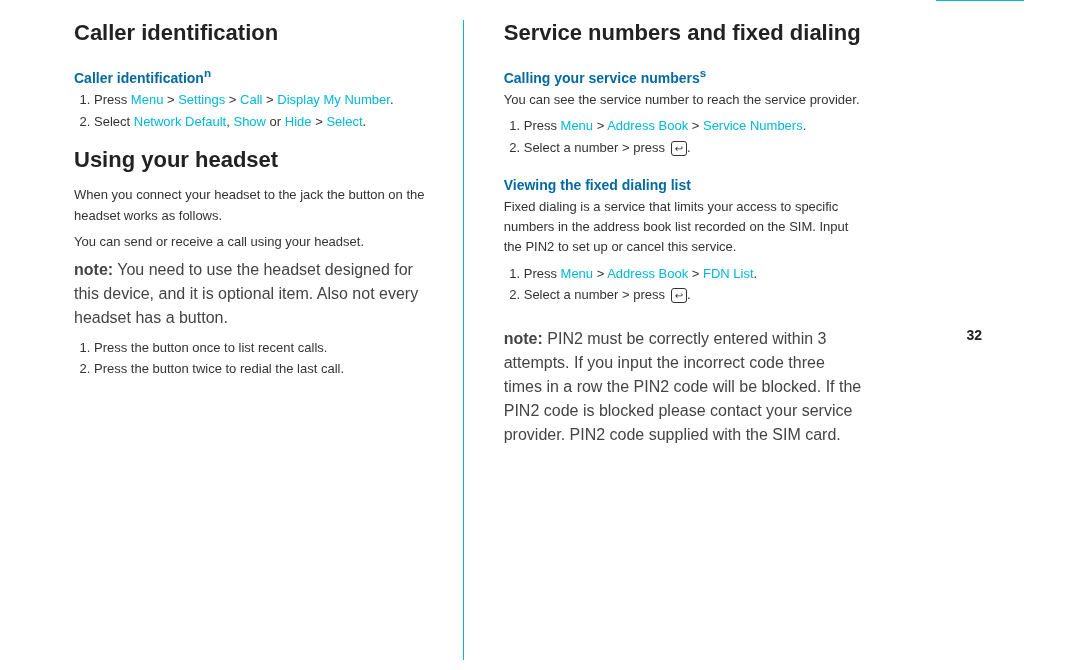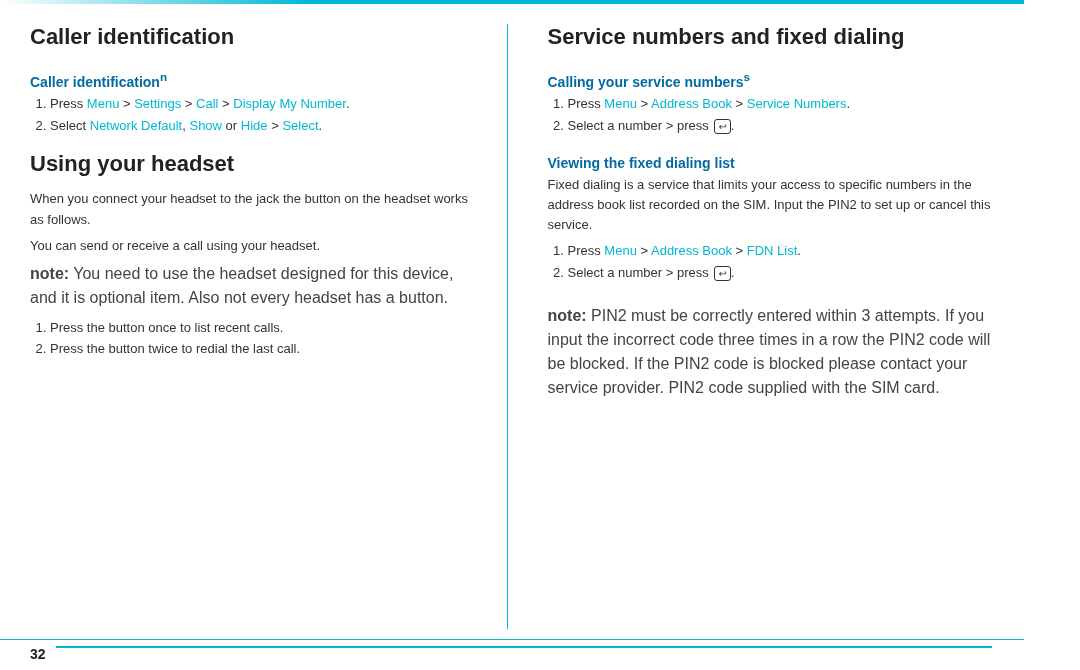--- a/index.html
+++ b/index.html
@@ -9,21 +9,22 @@
       background: #fff;
       font-family: 'Arial', sans-serif;
       font-size: 13px;
       color: #333;
       overflow: hidden;
     }
     .page-container {
       width: 1024px;
       height: 670px;
       display: flex;
-      flex-direction: column;
+      flex-direction: row;
+      gap: 44px;
     }
     
     .top-line {
       height: 4px;
       background: linear-gradient(to right, #fff 0%, #00b8d4 30%, #00b8d4 100%);
     }
     .content-area {
       display: flex;
       flex: 1;
       padding: 20px 30px 10px 30px;
@@ -84,20 +85,21 @@
       border-radius: 3px;
       padding: 0px 3px;
       font-size: 10px;
       line-height: 1.3;
       vertical-align: middle;
       margin-left: 2px;
     }
     
     .bottom-bar {
       display: flex;
+      align-items: center;
       padding: 6px 32px 8px 30px;
       border-top: 1px solid #00b8d4;
     }
     .page-number {
       font-size: 14px;
       font-weight: bold;
       color: #222;
     }
     .bottom-line-accent {
       flex: 1;
@@ -148,20 +150,21 @@
 
     </div>
 
     <div class="right-col">
       <h1>Service numbers and fixed dialing</h1>
 
       <div style="margin-top: 10px;">
         <h2>
           <span>Calling your service numbers</span><sup>s</sup>
         </h2>
+        <p>You can see the service number to reach the service provider.</p>
         <ol>
           <li>
             <span>Press </span><span class="cyan">Menu</span><span> &gt; </span><span class="cyan">Address Book</span><span> &gt; </span><span class="cyan">Service Numbers</span><span>.</span>
           </li>
           <li>
             <span>Select a number &gt; press</span> <span class="send-icon">↩</span>.
           </li>
         </ol>
       </div>
 

